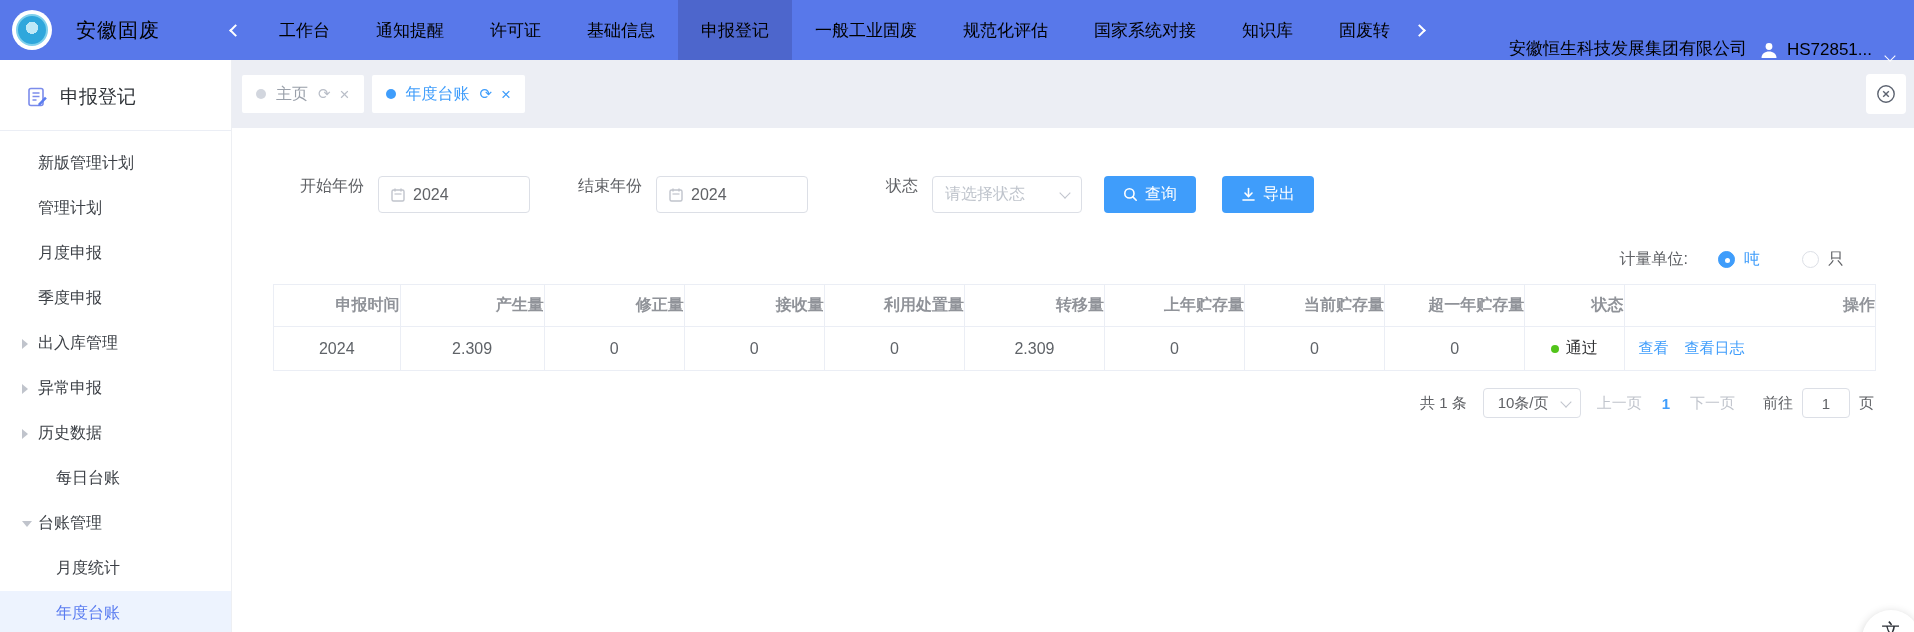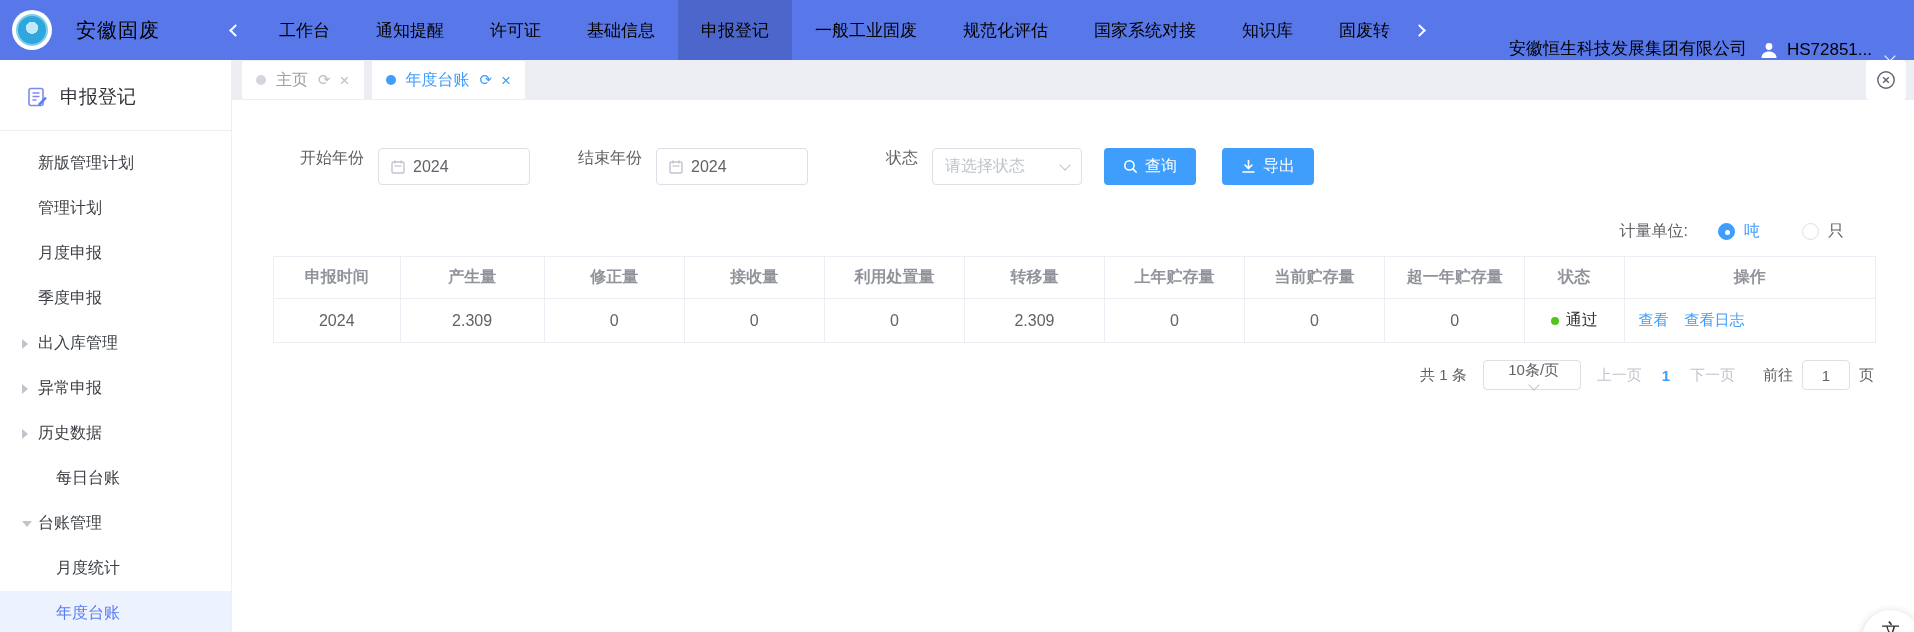--- a/index.html
+++ b/index.html
@@ -40,21 +40,21 @@
   .side-item.expandable .caret.collapsed { border-top:5px solid transparent; border-bottom:5px solid transparent; border-left:6px solid #c0c4cc; }
   .side-item.expandable .caret.expanded { border-left:5px solid transparent; border-right:5px solid transparent; border-top:6px solid #c0c4cc; }
   .side-label { margin-left:38px; }
   .side-item.child .side-label { margin-left:56px; }
   .side-item.active { background:#edf3fe; color:#5a7cf0; }
 
   
   .right-col { flex:1; display:flex; flex-direction:column; min-width:0; }
 
   
-  .tabbar { height:40px; background:#eceef4; display:flex; align-items:center; padding:0 8px 0 10px; flex:0 0 auto; }
+  .tabbar { height:68px; background:#eceef4; display:flex; align-items:center; padding:0 8px 0 10px; flex:0 0 auto; }
   .tab { background:#fff; height:38px; display:flex; align-items:center; padding:0 14px; margin-right:8px; border-radius:2px; font-size:16px; cursor:pointer; }
   .tab-dot { width:10px; height:10px; border-radius:50%; background:#d2d6de; margin-right:10px; }
   .tab-label { color:#9aa0aa; }
   .tab-refresh { font-size:15px; color:#b9bec8; margin-left:10px; cursor:pointer; }
   .tab-close { font-size:17px; color:#b9bec8; margin-left:9px; cursor:pointer; line-height:1; }
   .tab.active .tab-dot { background:#3f9dfb; }
   .tab.active .tab-label, .tab.active .tab-refresh, .tab.active .tab-close { color:#3f9dfb; }
   .tab-closeall { margin-left:auto; width:40px; height:40px; background:#fff; border-radius:4px; display:flex; align-items:center; justify-content:center; cursor:pointer; }
 
   
@@ -80,34 +80,34 @@
   .unit-label { margin-right:14px; }
   .radio-opt { display:flex; align-items:center; margin-left:16px; cursor:pointer; }
   .radio-circle { width:17px; height:17px; border-radius:50%; border:1px solid #dcdfe6; background:#fff; margin-right:9px; position:relative; }
   .radio-opt.selected .radio-circle { background:#3f9dfb; border-color:#3f9dfb; }
   .radio-opt.selected .radio-circle::after { content:""; position:absolute; left:5.5px; top:5.5px; width:5px; height:5px; border-radius:50%; background:#fff; }
   .radio-opt.selected .radio-text { color:#3f9dfb; }
   .radio-opt + .radio-opt { margin-left:42px; }
 
   
   table.grid { border-collapse:collapse; margin:14px 38px 0 41px; width:calc(100% - 79px); table-layout:fixed; }
-  .grid th { border:1px solid #ebeef5; height:42px; font-size:16px; color:#909399; font-weight:bold; text-align:center; background:#fff; }
+  .grid th { border:1px solid #ebeef5; height:42px; font-size:16px; color:#909399; font-weight:bold; text-align:right; background:#fff; }
   .grid td { border:1px solid #ebeef5; height:44px; font-size:16px; color:#5f6368; text-align:center; background:#fff; }
   .grid th:nth-child(1){width:7.9%;} .grid th:nth-child(2){width:9%;}
   .grid th:nth-child(10){width:6.2%;} .grid th:nth-child(11){width:15.7%;}
   .status-cell { display:flex; align-items:center; justify-content:center; }
   .status-dot { width:8px; height:8px; border-radius:50%; background:#52c41a; margin-right:7px; }
   .status-text { color:#303133; }
   td.actions { text-align:left; padding-left:14px; }
   .action-link { color:#3f9dfb; font-size:15px; cursor:pointer; margin-right:16px; text-decoration:none; }
 
   
   .pagination { display:flex; justify-content:flex-end; align-items:center; margin:17px 40px 0 0; font-size:15px; color:#606266; }
   .pg-total { margin-right:16px; }
-  .pg-size { width:98px; height:30px; border:1px solid #dcdfe6; border-radius:4px; display:flex; align-items:center; justify-content:space-between; padding:0 10px 0 14px; color:#606266; cursor:pointer; background:#fff;flex-direction:column; }
+  .pg-size { width:98px; height:30px; border:1px solid #dcdfe6; border-radius:4px; display:flex; align-items:center; justify-content:space-between; padding:0 10px 0 14px; color:#606266; cursor:pointer; background:#fff; }
   .pg-size .sel-chev { margin-top:-3px; }
   .pg-btn { color:#c0c4cc; margin:0 6px; cursor:default; }
   .pg-prev { margin-left:16px; }
   .pg-current { color:#3f9dfb; font-weight:bold; margin:0 14px; cursor:pointer; }
   .pg-goto { margin-left:22px; }
   .pg-input { width:48px; height:30px; border:1px solid #dcdfe6; border-radius:4px; text-align:center; font-size:15px; color:#606266; outline:none; margin:0 9px; font-family:inherit; }
 
   
   .translate-fab { position:absolute; right:-6px; bottom:-36px; width:58px; height:58px; border-radius:50%; background:#fff; box-shadow:0 2px 10px rgba(0,0,0,0.18); display:flex; align-items:flex-start; justify-content:center; padding-top:8px; font-size:19px; color:#2b2f36; cursor:pointer; }
 </style>

